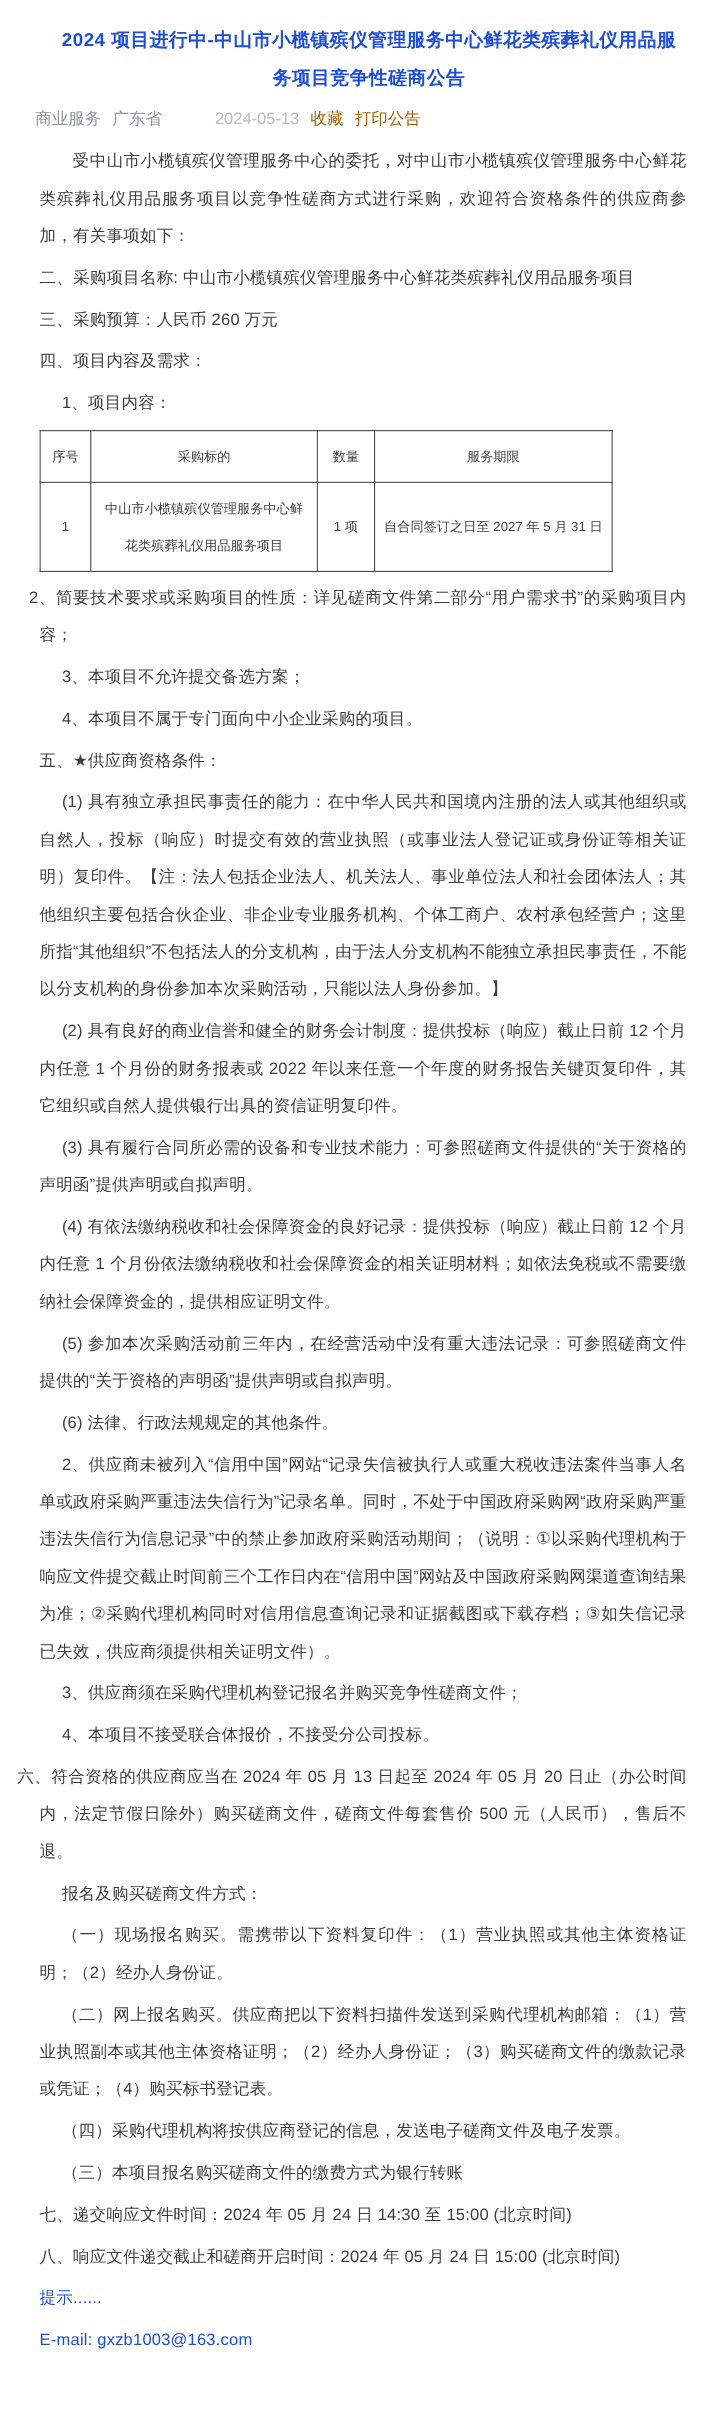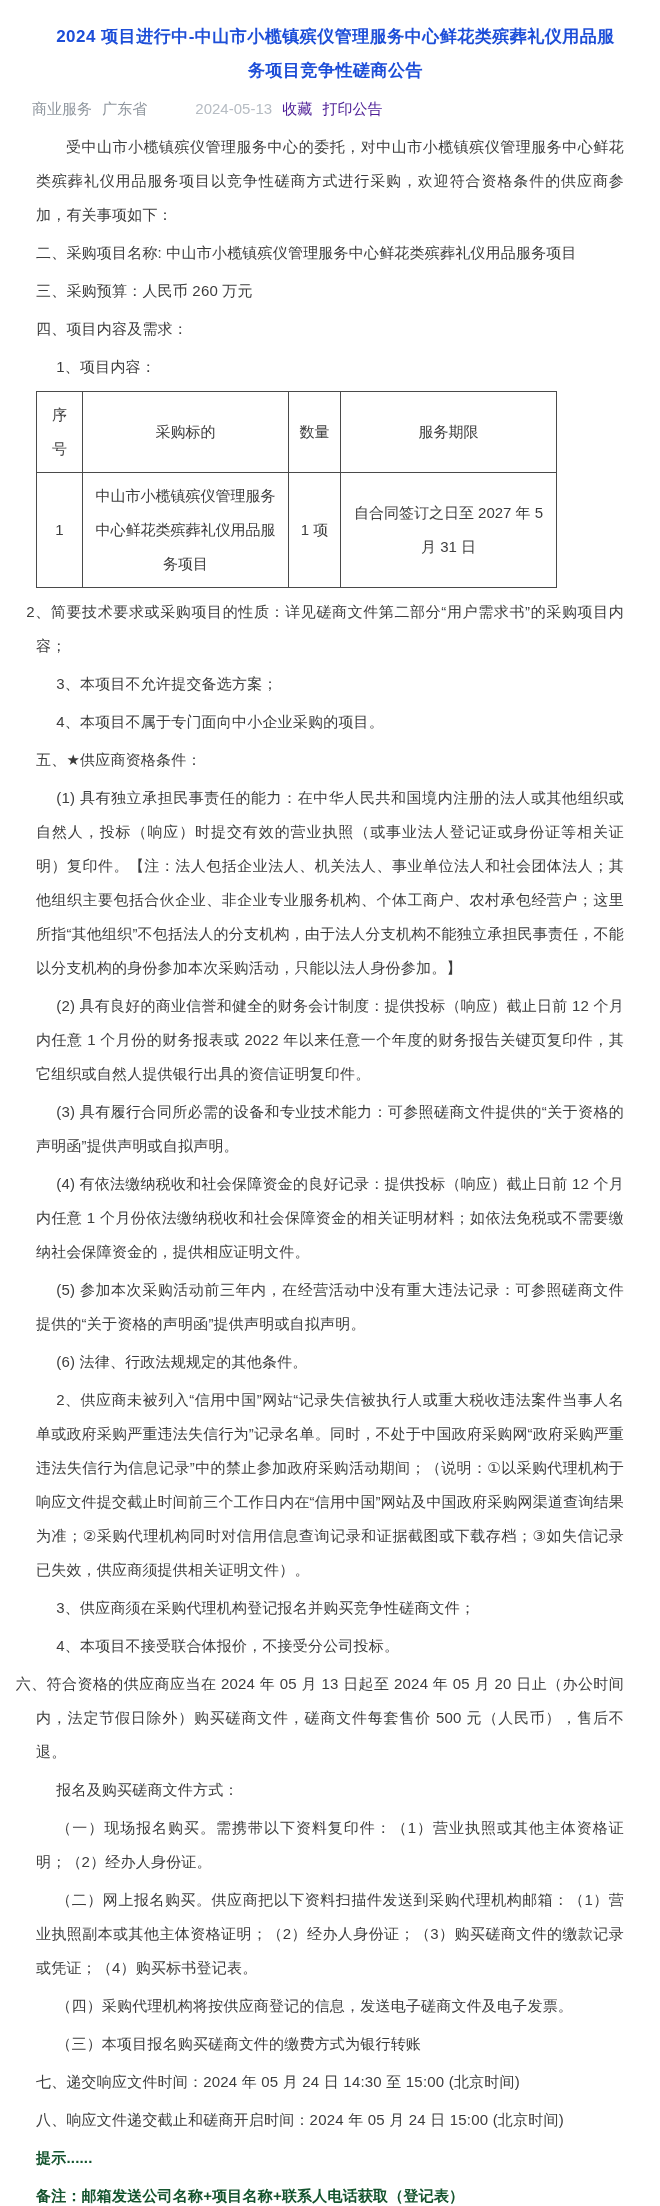--- a/index.html
+++ b/index.html
@@ -28,38 +28,38 @@
   }
   .meta {
     font-size: 15px;
     line-height: 34px;
     margin-bottom: 2px;
     color: #8f969e;
     white-space: nowrap;
   }
   .meta .sep { display: inline-block; width: 6px; }
   .meta-date { color: #b6bcc3; margin-left: 38px; }
-  .meta-action { color: #4c1d95; cursor: pointer; }
+  .meta-action { color: #a16207; cursor: pointer; }
   p.body {
     margin: 4px;
     font-size: 15px;
     line-height: 34px;
     text-align: justify;
     letter-spacing: 0.2px;
   }
   .ind2   { text-indent: 2em; }       
   .ind1   { text-indent: 1.35em; }    
   .hang2  { margin-left: 2em; text-indent: -0.65em; } 
   .hang0  { margin-left: 1.35em; text-indent: -1.35em; } 
-  .boldline { font-weight: bold; color: #14532d; }
+  .boldline { font-weight: normal; color: #1d4ed8; }
   table.content-table {
     border-collapse: collapse;
     margin: 7px 2px 7px 4px;
     width: 520px;
-    font-size: 15px;
+    font-size: 12px;
     color: #3d3d3d;
     table-layout: fixed;
   }
   .content-table th, .content-table td {
     border: 1px solid #4a4a4a;
     text-align: center;
     font-weight: normal;
     line-height: 34px;
     padding: 6px 8px;
     vertical-align: middle;
@@ -131,16 +131,15 @@
   <p class="body ind1">4、本项目不接受联合体报价，不接受分公司投标。</p>
   <p class="body hang0">六、符合资格的供应商应当在 2024 年 05 月 13 日起至 2024 年 05 月 20 日止（办公时间内，法定节假日除外）购买磋商文件，磋商文件每套售价 500 元（人民币），售后不退。</p>
   <p class="body ind1">报名及购买磋商文件方式：</p>
   <p class="body ind1">（一）现场报名购买。需携带以下资料复印件：（1）营业执照或其他主体资格证明；（2）经办人身份证。</p>
   <p class="body ind1">（二）网上报名购买。供应商把以下资料扫描件发送到采购代理机构邮箱：（1）营业执照副本或其他主体资格证明；（2）经办人身份证；（3）购买磋商文件的缴款记录或凭证；（4）购买标书登记表。</p>
   <p class="body ind1">（四）采购代理机构将按供应商登记的信息，发送电子磋商文件及电子发票。</p>
   <p class="body ind1">（三）本项目报名购买磋商文件的缴费方式为银行转账</p>
   <p class="body">七、递交响应文件时间：2024 年 05 月 24 日 14:30 至 15:00 (北京时间)</p>
   <p class="body">八、响应文件递交截止和磋商开启时间：2024 年 05 月 24 日 15:00 (北京时间)</p>
   <p class="body boldline">提示......</p>
-  <p class="body boldline">备注：邮箱发送公司名称+项目名称+联系人电话获取（登记表）</p>
   <p class="body boldline">E-mail: gxzb1003@163.com</p>
 
 </div>
 
 </body></html>

